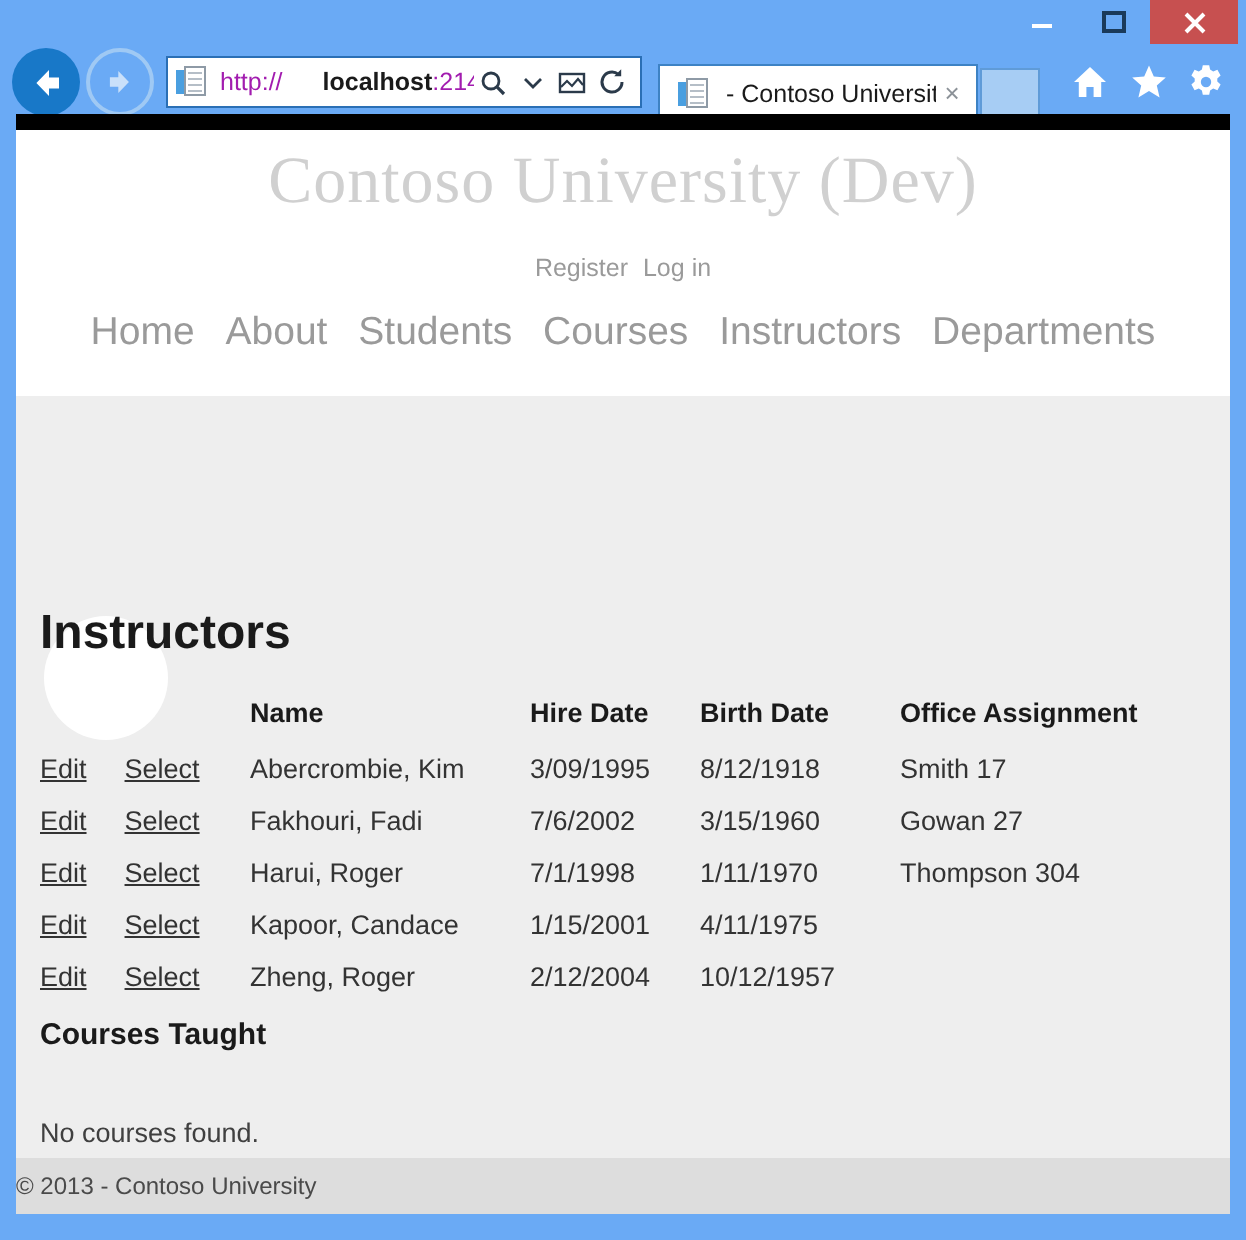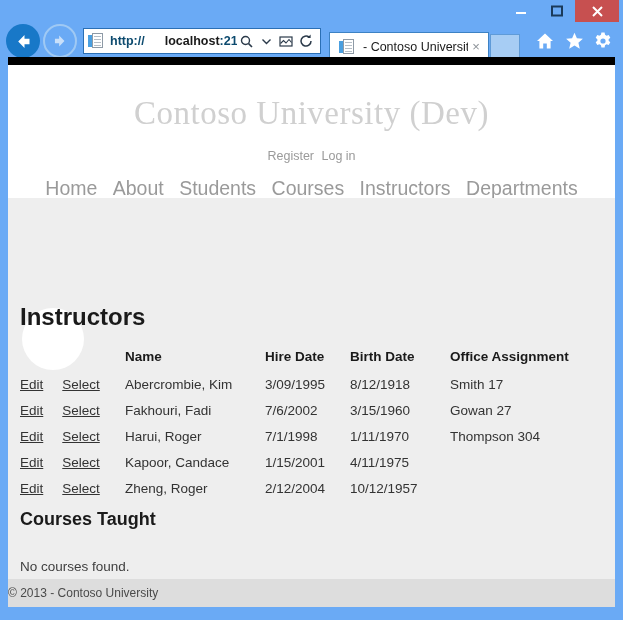--- a/index.html
+++ b/index.html
@@ -96,21 +96,21 @@
   }
   .url {
     flex: 1 1 auto;
     font-size: 12.5px;
     color: #999999;
     white-space: nowrap;
     overflow: hidden;
     line-height: 24px;
   }
   .url b { color: #1a1a1a; font-weight: 700; margin-left: 20px; }
-  .url .dim { color: #0c4a6e; font-weight: bold; }
+  .url .dim { color: #a21caf; }
   .addr-icons {
     flex: 0 0 auto;
     display: flex; align-items: center; gap: 2px;
     padding-right: 3px;
   }
   .addr-icons .ai {
     width: 18px; height: 20px;
     display: flex; align-items: center; justify-content: center;
   }
   .addr-icons svg { display: block; }
@@ -185,21 +185,21 @@
     left: 0; top: 8px;
     width: 607px; height: 133px;
     background: #ffffff;
   }
   .brand {
     text-align: center;
     font-family: "Liberation Serif", serif;
     font-size: 33px;
     color: #d0d0d0;
     letter-spacing: 0.5px;
-    padding-top: 32px;
+    padding-top: 10px;
     line-height: 1;
     white-space: nowrap;
   }
   .authlinks {
     text-align: center;
     margin-top: 19px;
     font-size: 12.5px;
     color: #9a9a9a;
   }
   .authlinks a {
@@ -270,21 +270,21 @@
   .c-office  { width: 160px; }
   .rowlink {
     color: #333333;
     text-decoration: underline;
   }
   .rowlink + .rowlink { margin-left: 19px; }
 
   .subhead {
     position: absolute;
     left: 12px; top: 311px;
-    font-size: 18px;
+    font-size: 15px;
     font-weight: 700;
     color: #1a1a1a;
   }
   .nocourses {
     position: absolute;
     left: 12px; top: 361px;
     font-size: 13.5px;
     color: #404040;
   }
 

